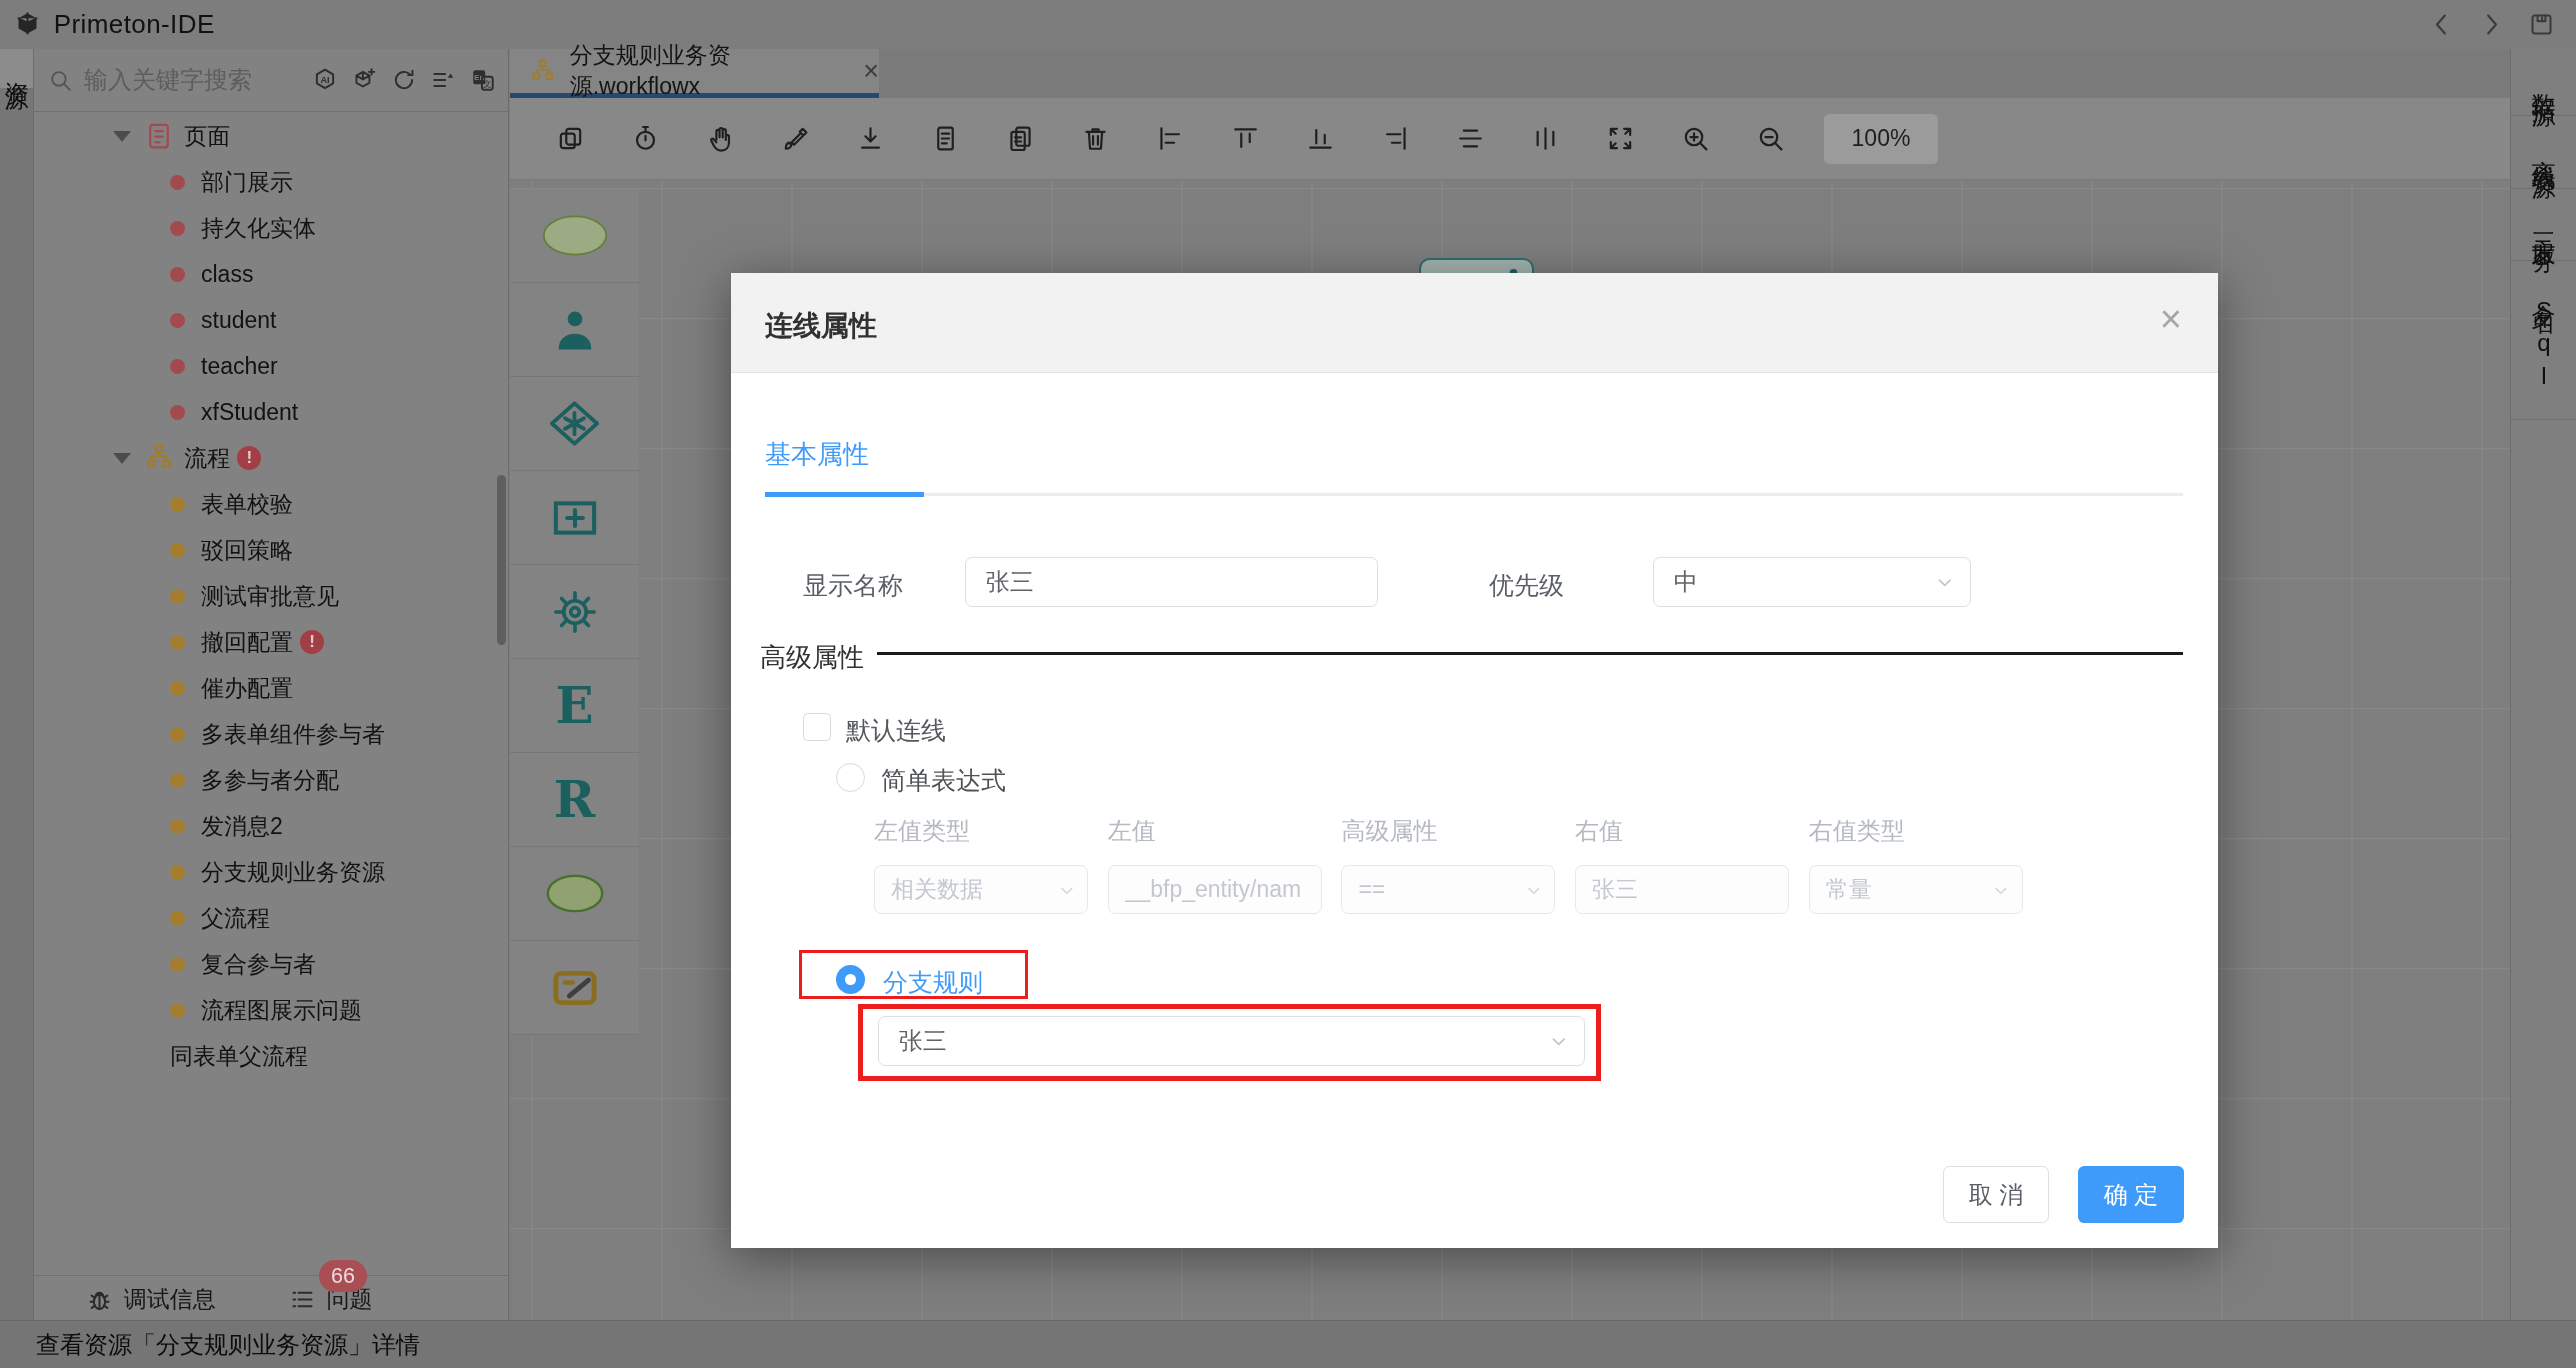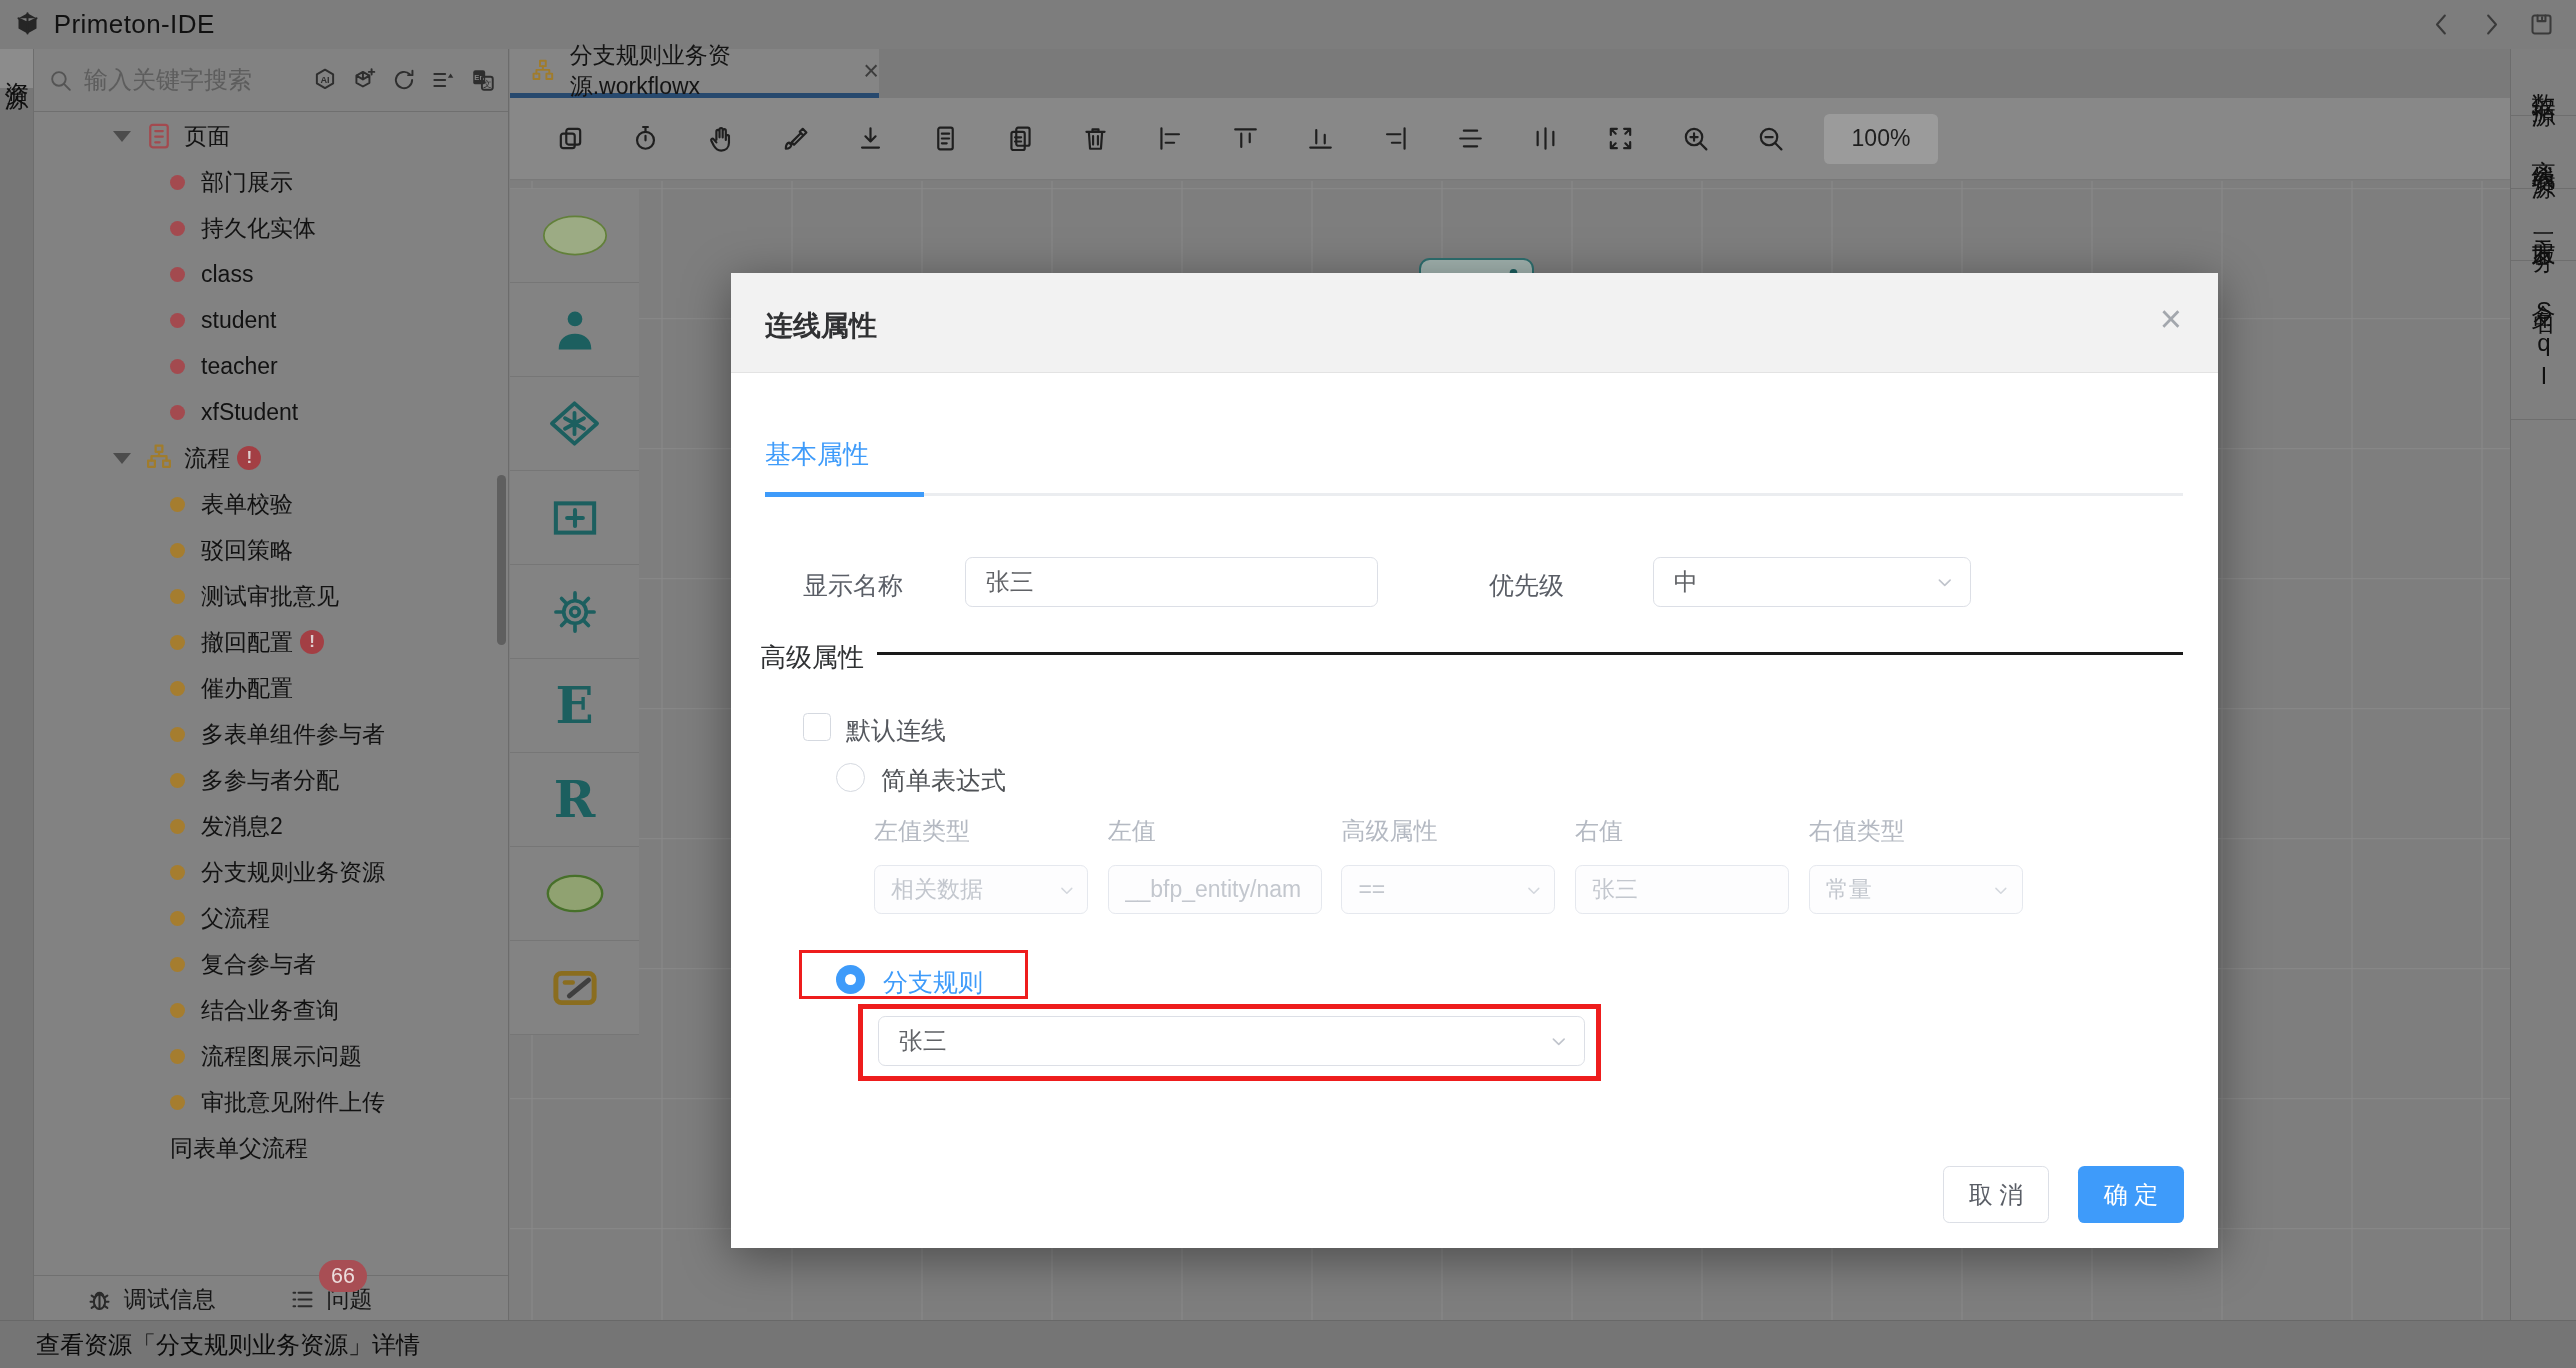--- a/index.html
+++ b/index.html
@@ -269,29 +269,21 @@
       <div class="trow child">
         <span class="dot gold"></span>
         <span>父流程</span>
       </div>
       <div class="trow child">
         <span class="dot gold"></span>
         <span>复合参与者</span>
       </div>
       <div class="trow child">
         <span class="dot gold"></span>
-        <span>结合业务查询</span>
-      </div>
-      <div class="trow child">
-        <span class="dot gold"></span>
         <span>流程图展示问题</span>
-      </div>
-      <div class="trow child">
-        <span class="dot gold"></span>
-        <span>审批意见附件上传</span>
       </div>
       <div class="trow child">
         <span>同表单父流程</span>
       </div>
     </div>
   <div id="tree-scrollbar"></div>
   <div id="sidebar-footer">
     <div class="sf-item" id="debug-item">
       <span class="ficon"><svg viewBox="0 0 24 24" width="100%" height="100%">
             <ellipse fill="none" stroke="currentColor" stroke-width="1.8" stroke-linecap="round" stroke-linejoin="round" cx="12" cy="14" rx="5" ry="6.5"></ellipse>

